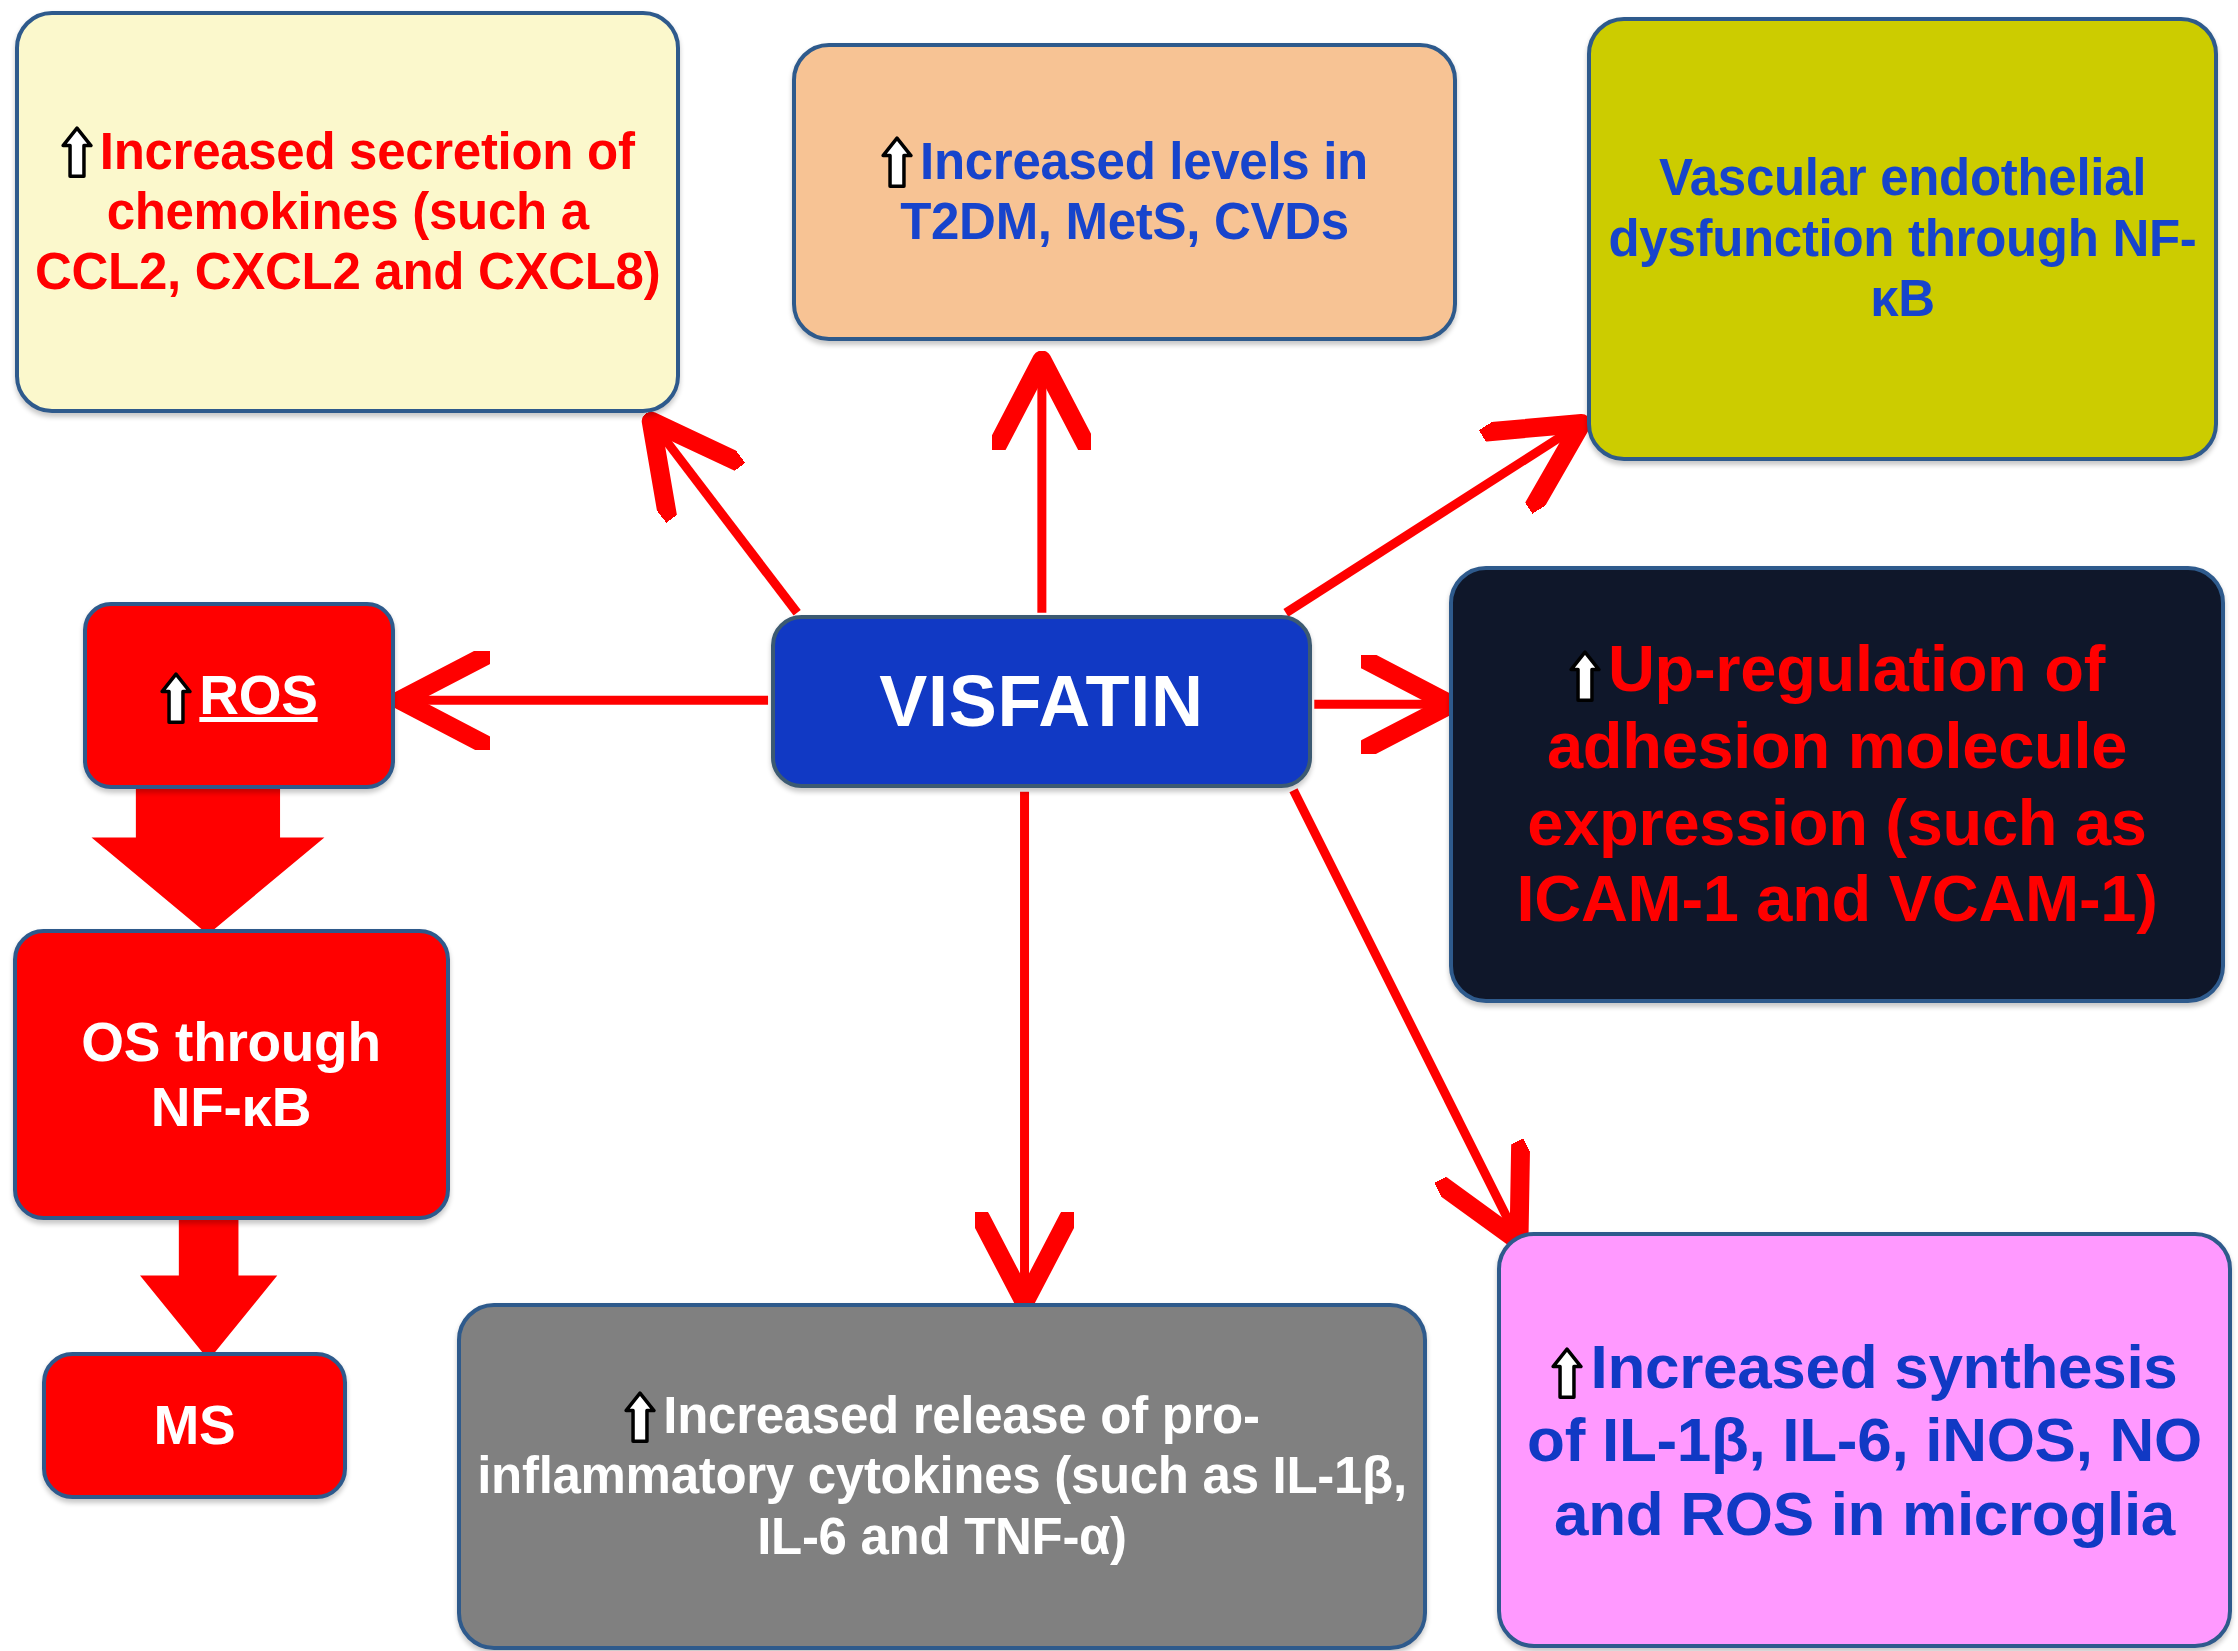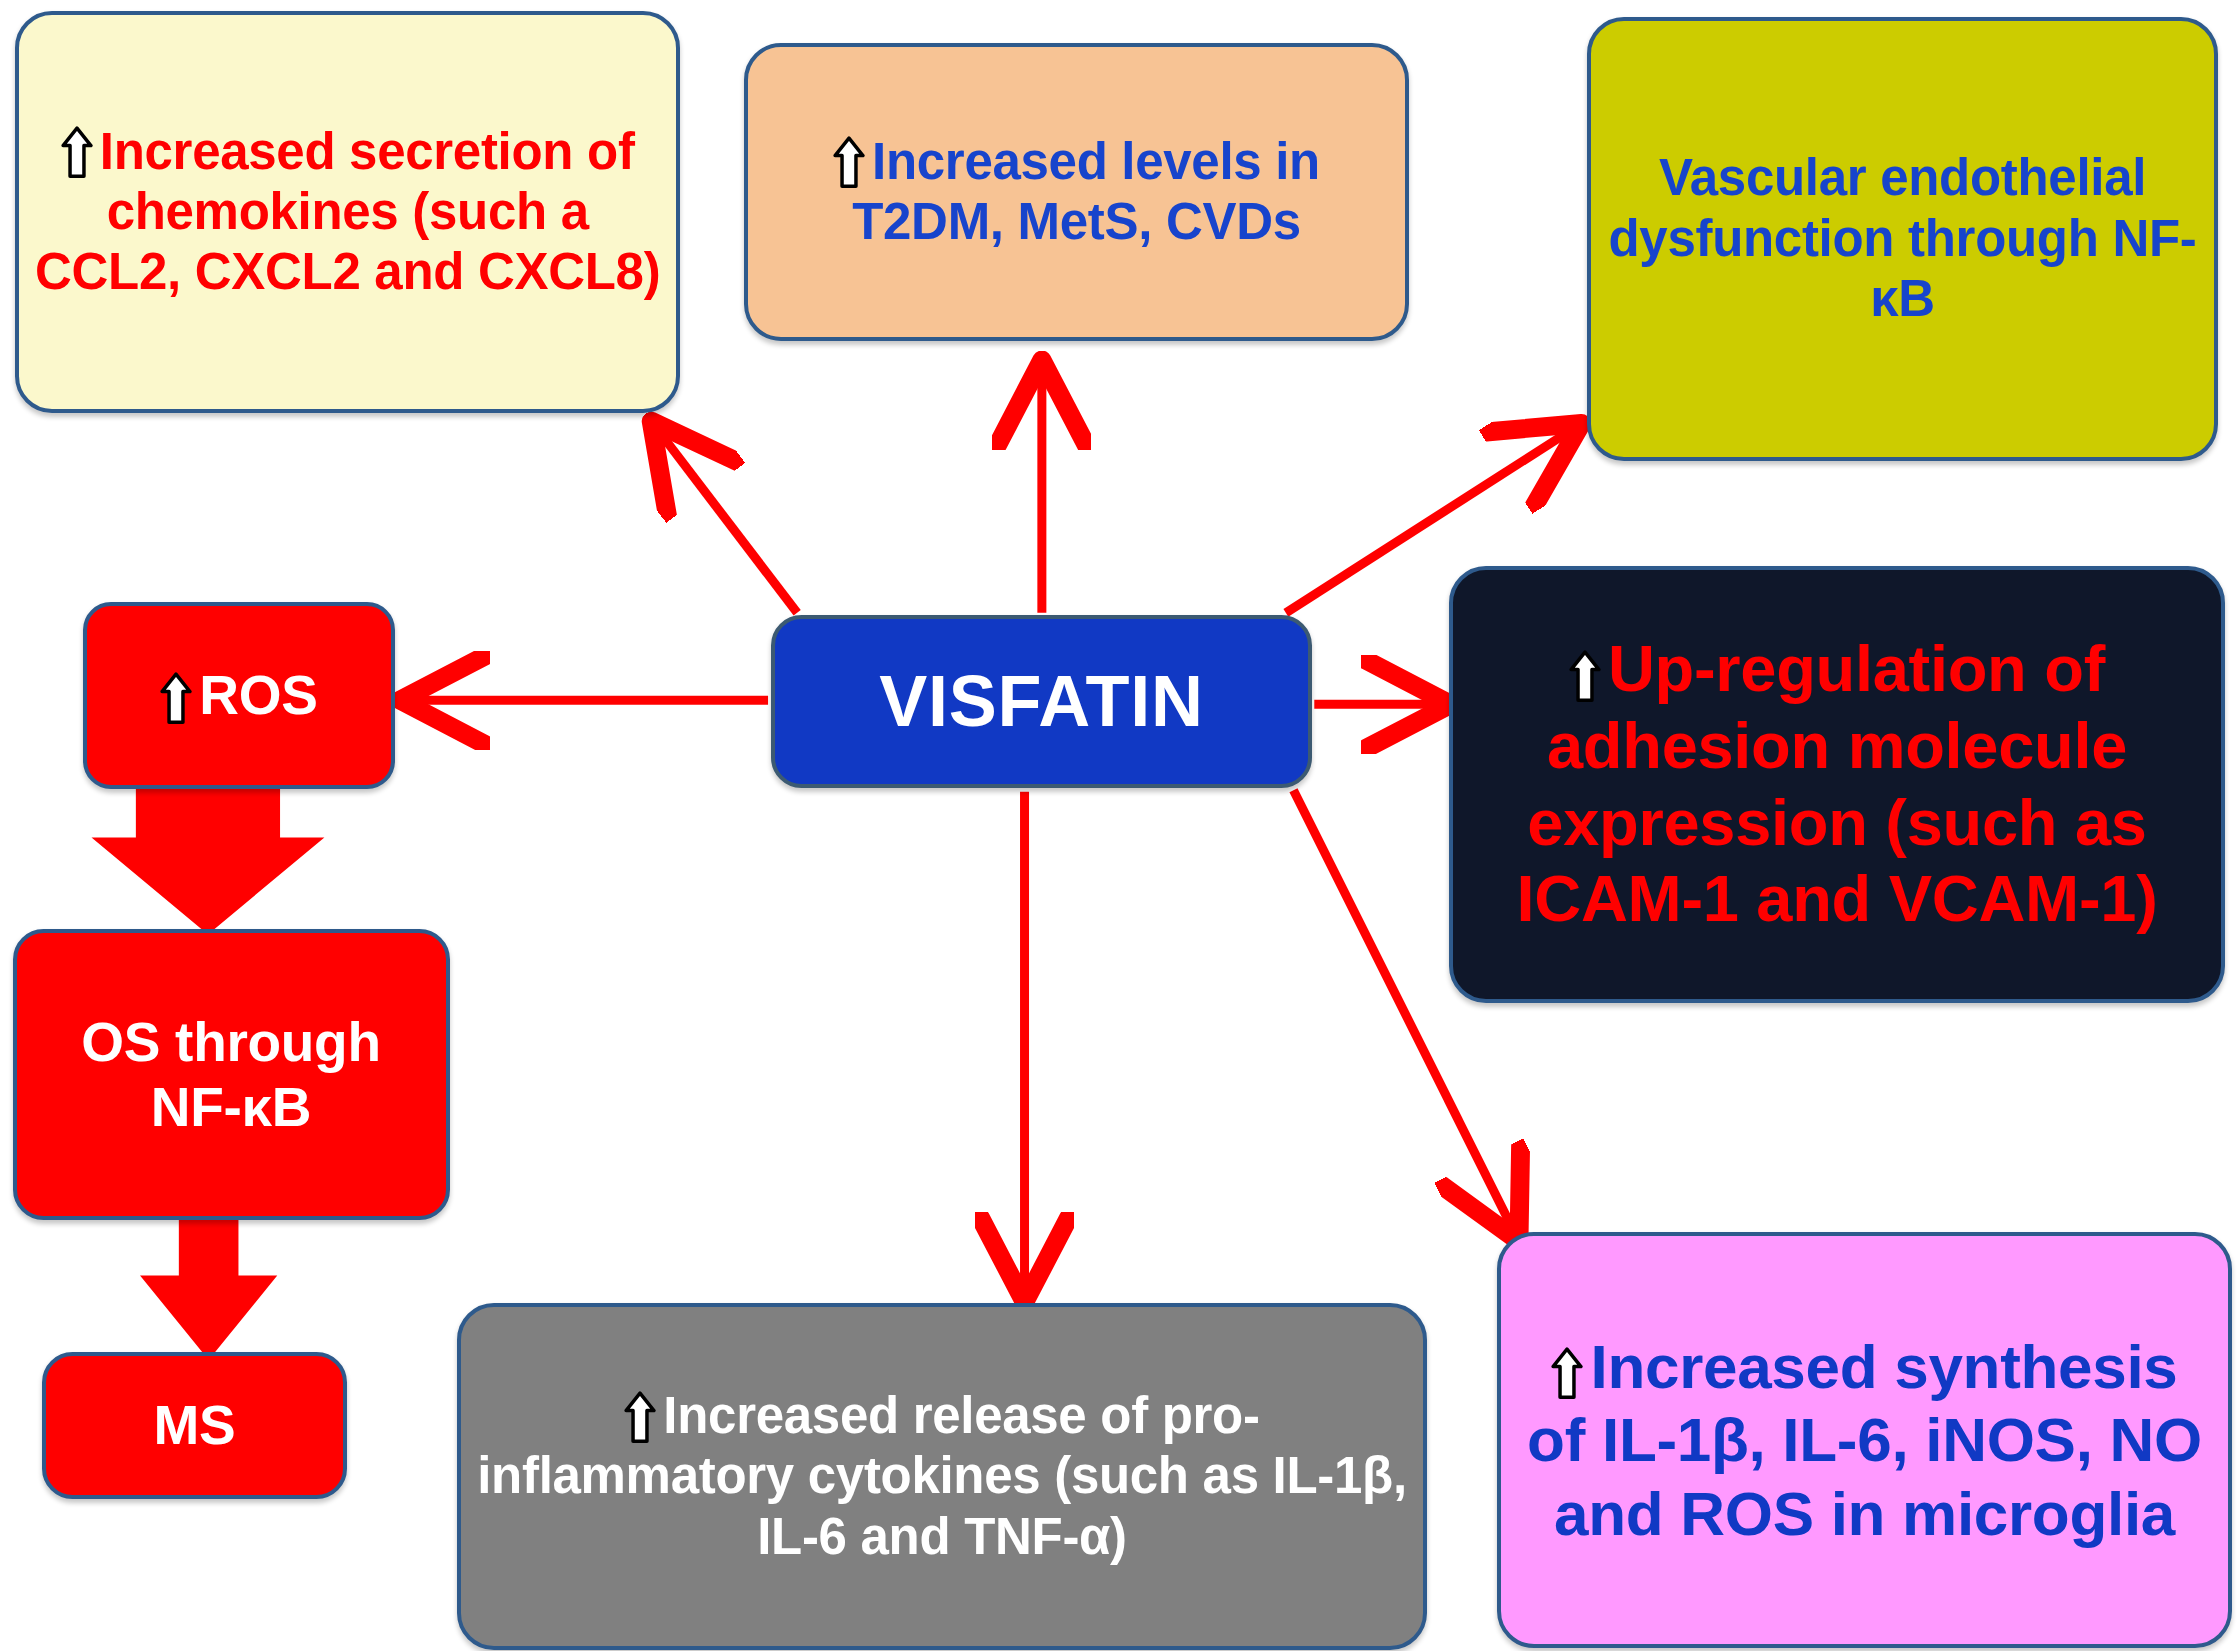--- a/index.html
+++ b/index.html
@@ -32,21 +32,21 @@
     position:relative;
     top:4.2px;
   }
 
   
   #n-chemokines{
     left:15.2px; top:11px; width:665px; height:402px;
     background:#FBF8CC; color:#FF0000; font-size:51px;
   }
   #n-levels{
-    left:744px; top:43px; width:665px; height:298px;
+    left:792px; top:43px; width:665px; height:298px;
     background:#F7C394; color:#1744CC; font-size:51px;
   }
   #n-vascular{
     left:1587px; top:16.6px; width:631px; height:444px;
     background:#CCCC00; color:#1744CC; font-size:51px;
   }
   #n-visfatin{
     left:771px; top:615px; width:541px; height:173px;
     background:#1139C4; color:#FFFFFF; font-size:72px;
     border-color:#3C5A72; border-radius:30.5px; letter-spacing:0.7px;
@@ -59,21 +59,21 @@
     left:457px; top:1303px; width:970px; height:347px;
     background:#808080; color:#FFFFFF; font-size:51px;
     border-color:#2E5A8C;
   }
   #n-microglia{
     left:1497px; top:1232px; width:735px; height:416px;
     background:#FF99FF; color:#1139C4; font-size:62px;
   }
   #n-ros{
     left:83px; top:602px; width:312px; height:187px;
-    background:#FF0000; color:#FFFFFF; font-size:55px; border-radius:28px;
+    background:#FF0000; color:#FFFFFF; font-size:55px; border-radius:28px;text-decoration:underline;
   }
   #n-os{
     left:12.5px; top:929px; width:437px; height:291px;
     background:#FF0000; color:#FFFFFF; font-size:55px; border-radius:30.5px;
   }
   #n-ms{
     left:42px; top:1352px; width:305px; height:147px;
     background:#FF0000; color:#FFFFFF; font-size:55px; border-radius:30.5px;
   }
 

